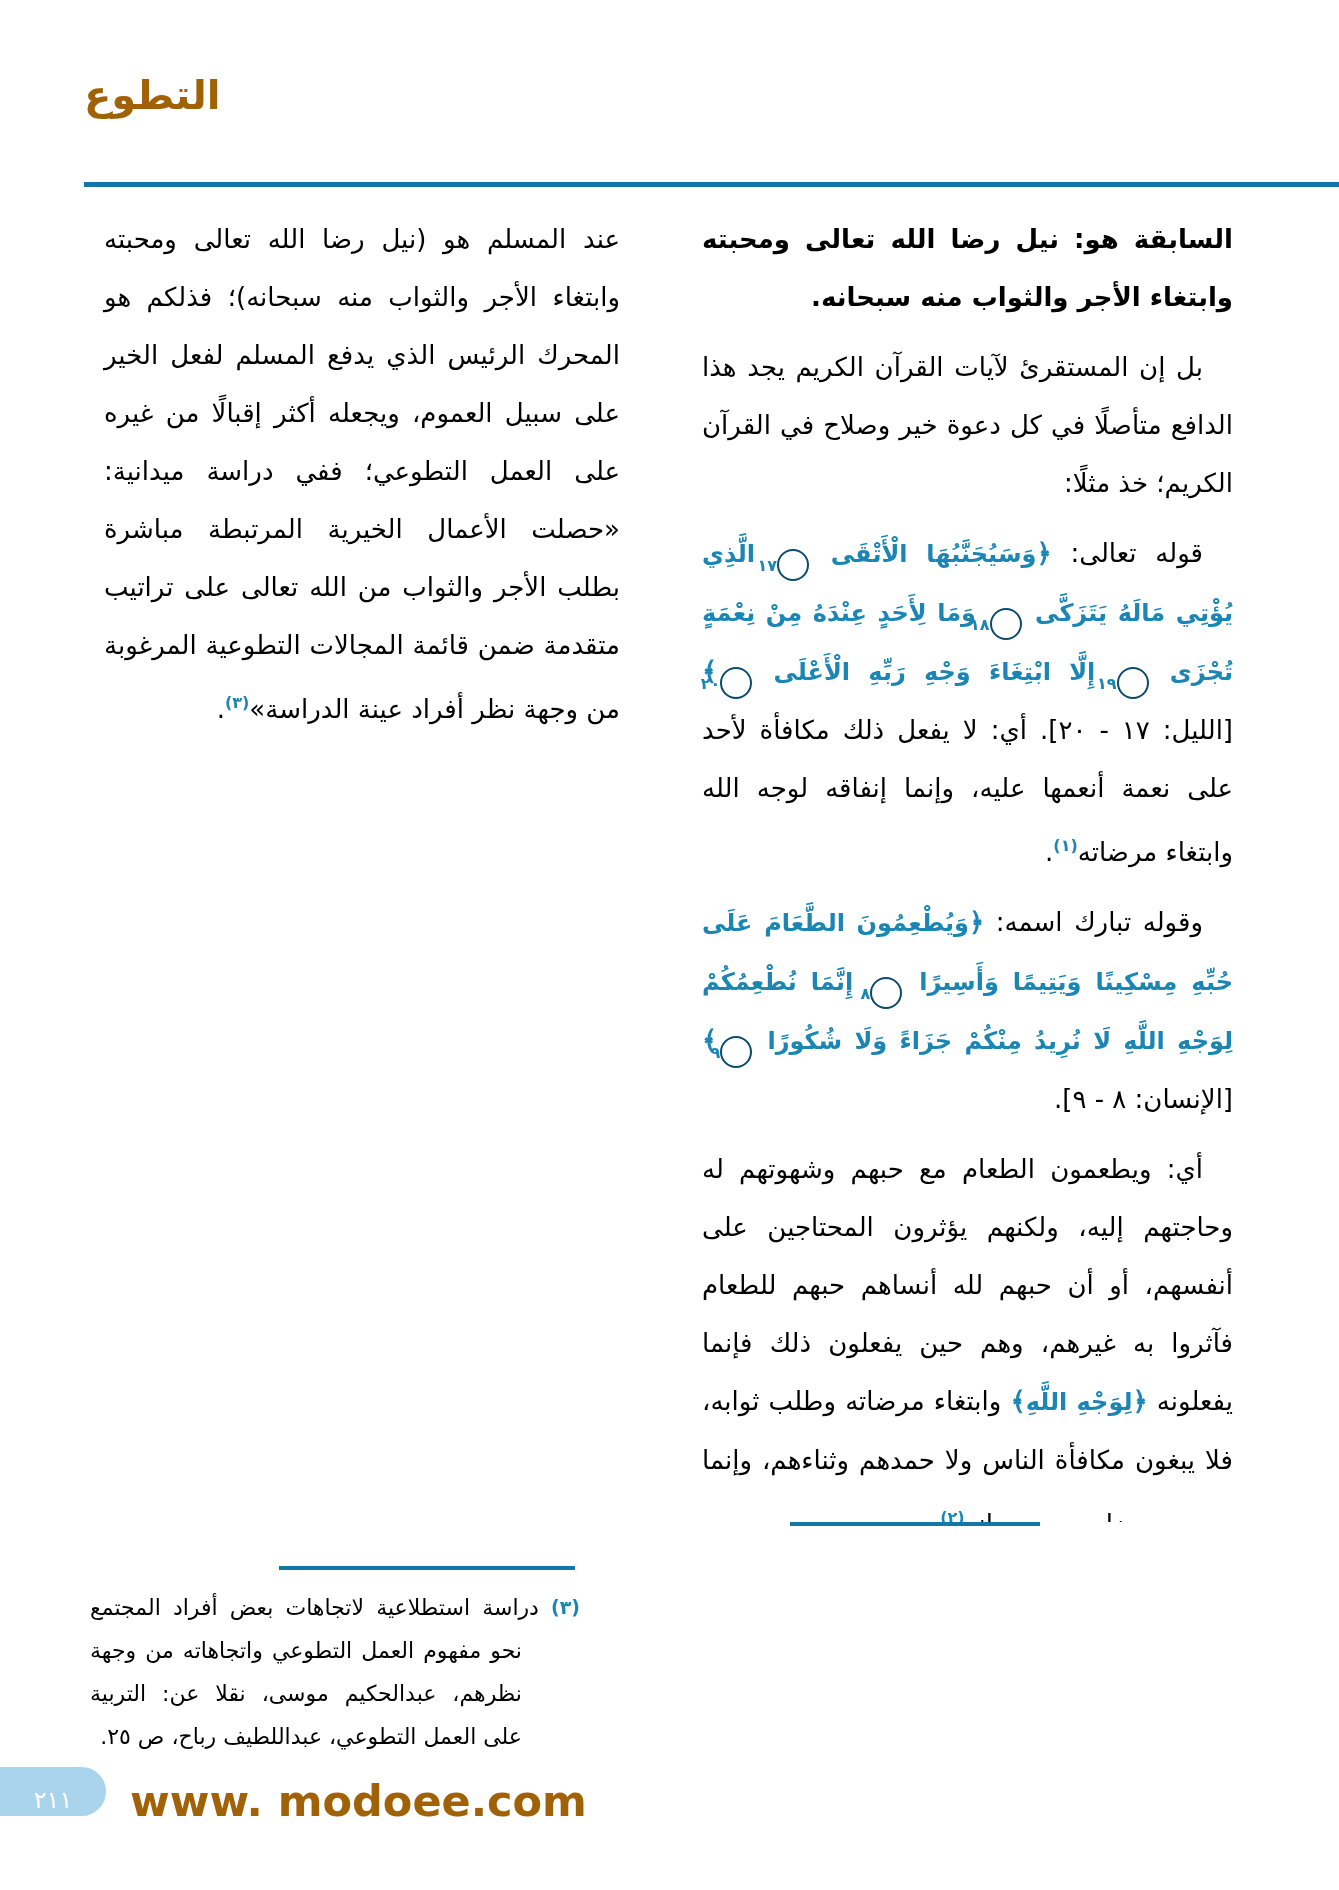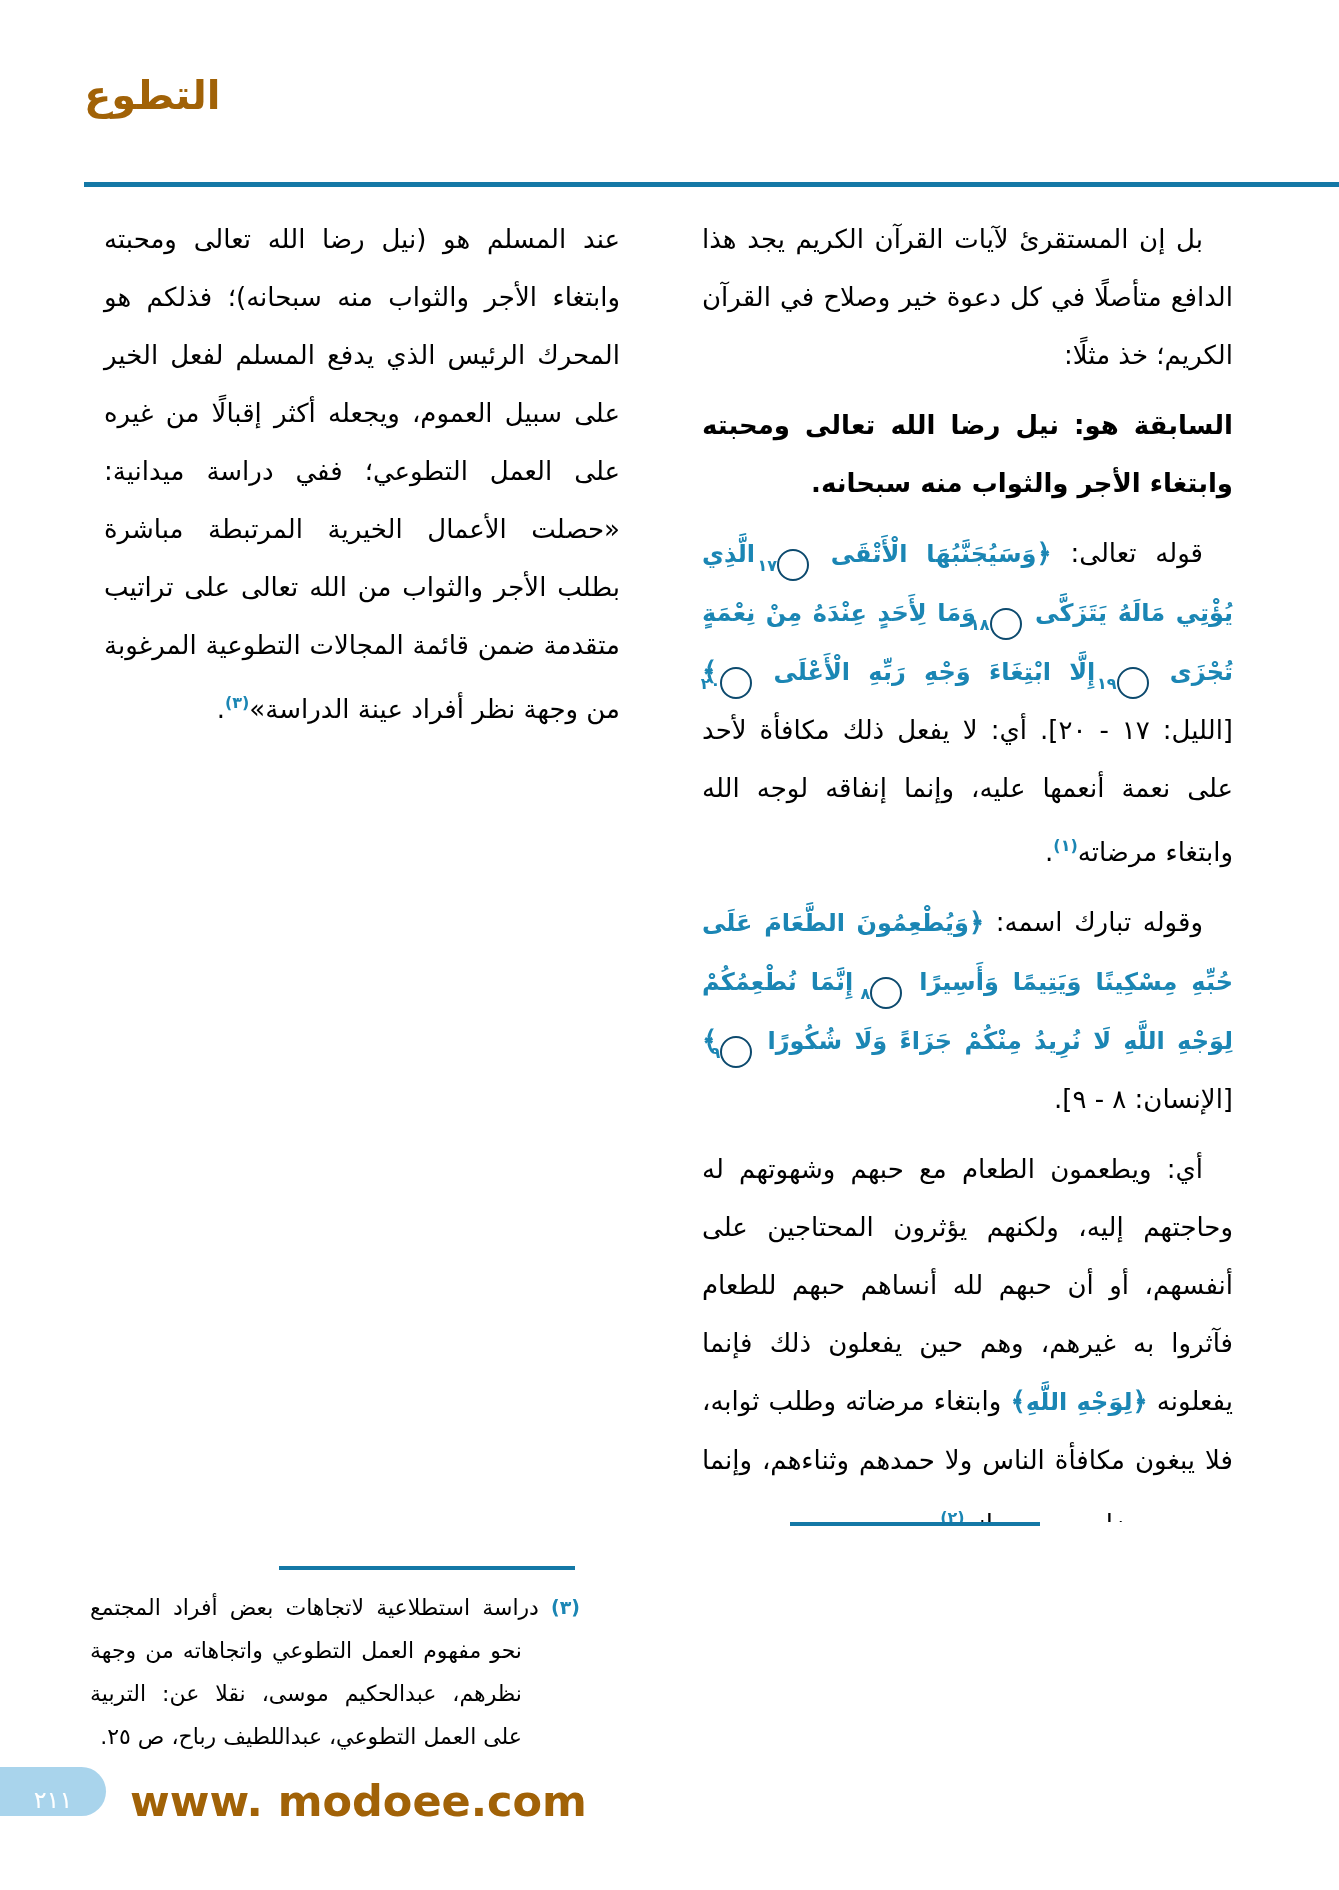--- a/index.html
+++ b/index.html
@@ -59,22 +59,22 @@
   }
 </style>
 </head>
 <body>
 
 <div class="header-title">التطوع</div>
 <div class="header-rule"></div>
 
 <div class="columns">
   <div class="col col-right">
+      <p class="para emph"><span class="t">السابقة هو: نيل رضا الله تعالى ومحبته وابتغاء الأجر والثواب منه سبحانه.</span></p>
       <p class="para ind"><span class="t">بل إن المستقرئ لآيات القرآن الكريم يجد هذا الدافع متأصلًا في كل دعوة خير وصلاح في القرآن الكريم؛ خذ مثلًا:</span></p>
-      <p class="para emph"><span class="t">السابقة هو: نيل رضا الله تعالى ومحبته وابتغاء الأجر والثواب منه سبحانه.</span></p>
       <p class="para ind"><span class="t">قوله تعالى: </span><span class="qo">﴿</span><span class="q">وَسَيُجَنَّبُهَا الْأَتْقَى </span><span class="vnum">١٧</span><span class="q"> الَّذِي يُؤْتِي مَالَهُ يَتَزَكَّى </span><span class="vnum">١٨</span><span class="q"> وَمَا لِأَحَدٍ عِنْدَهُ مِنْ نِعْمَةٍ تُجْزَى </span><span class="vnum">١٩</span><span class="q"> إِلَّا ابْتِغَاءَ وَجْهِ رَبِّهِ الْأَعْلَى </span><span class="vnum">٢٠</span><span class="qc">﴾</span><span class="t"> [الليل: ١٧ - ٢٠]. أي: لا يفعل ذلك مكافأة لأحد على نعمة أنعمها عليه، وإنما إنفاقه لوجه الله وابتغاء مرضاته</span><sup class="fnmark">(١)</sup><span class="t">.</span></p>
       <p class="para ind"><span class="t">وقوله تبارك اسمه: </span><span class="qo">﴿</span><span class="q">وَيُطْعِمُونَ الطَّعَامَ عَلَى حُبِّهِ مِسْكِينًا وَيَتِيمًا وَأَسِيرًا </span><span class="vnum">٨</span><span class="q"> إِنَّمَا نُطْعِمُكُمْ لِوَجْهِ اللَّهِ لَا نُرِيدُ مِنْكُمْ جَزَاءً وَلَا شُكُورًا </span><span class="vnum">٩</span><span class="qc">﴾</span><span class="t"> [الإنسان: ٨ - ٩].</span></p>
       <p class="para ind"><span class="t">أي: ويطعمون الطعام مع حبهم وشهوتهم له وحاجتهم إليه، ولكنهم يؤثرون المحتاجين على أنفسهم، أو أن حبهم لله أنساهم حبهم للطعام فآثروا به غيرهم، وهم حين يفعلون ذلك فإنما يفعلونه </span><span class="qo">﴿</span><span class="q">لِوَجْهِ اللَّهِ</span><span class="qc">﴾</span><span class="t"> وابتغاء مرضاته وطلب ثوابه، فلا يبغون مكافأة الناس ولا حمدهم وثناءهم، وإنما حسبهم رضا ربهم سبحانه</span><sup class="fnmark">(٢)</sup><span class="t">.</span></p>
       <p class="para emph ind"><span class="t">نعم: إن الدافع إقبال للعمل التطوعي</span></p>
     </div>
   <div class="col col-left">
       <p class="para"><span class="t">عند المسلم هو (نيل رضا الله تعالى ومحبته وابتغاء الأجر والثواب منه سبحانه)؛ فذلكم هو المحرك الرئيس الذي يدفع المسلم لفعل الخير على سبيل العموم، ويجعله أكثر إقبالًا من غيره على العمل التطوعي؛ ففي دراسة ميدانية: «حصلت الأعمال الخيرية المرتبطة مباشرة بطلب الأجر والثواب من الله تعالى على تراتيب متقدمة ضمن قائمة المجالات التطوعية المرغوبة من وجهة نظر أفراد عينة الدراسة»</span><sup class="fnmark">(٣)</sup><span class="t">.</span></p>
     </div>
 </div>
 

